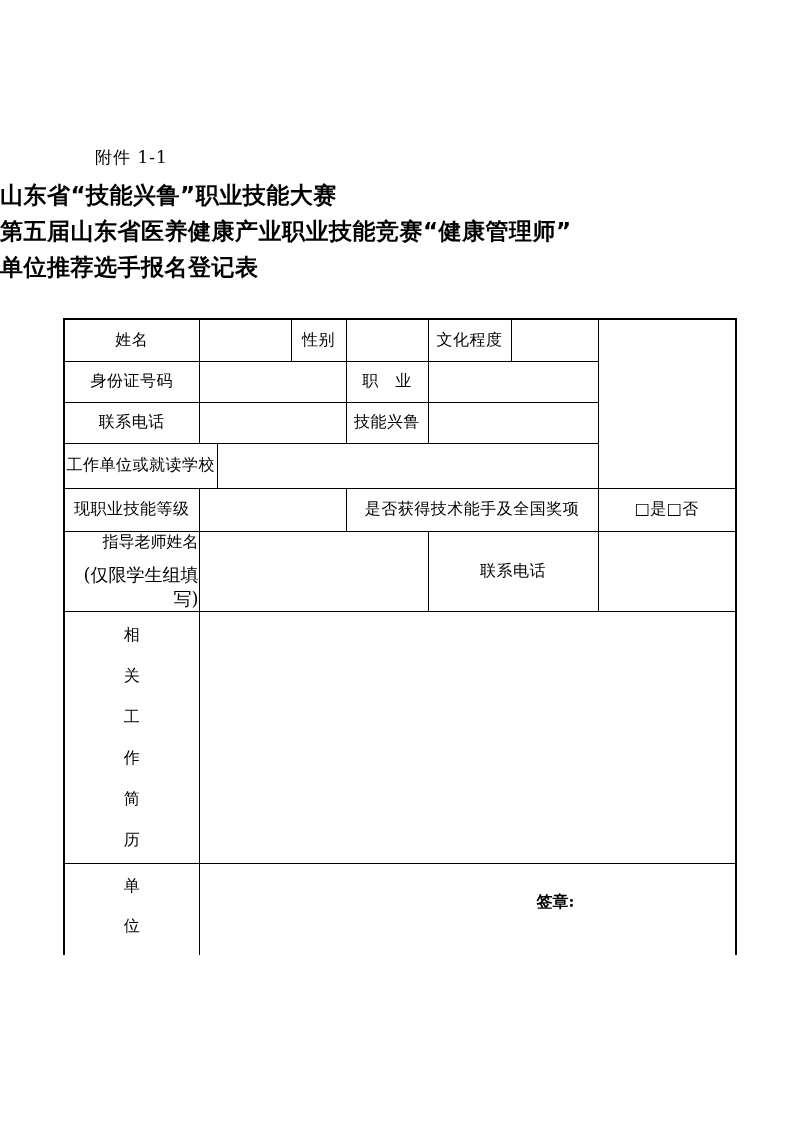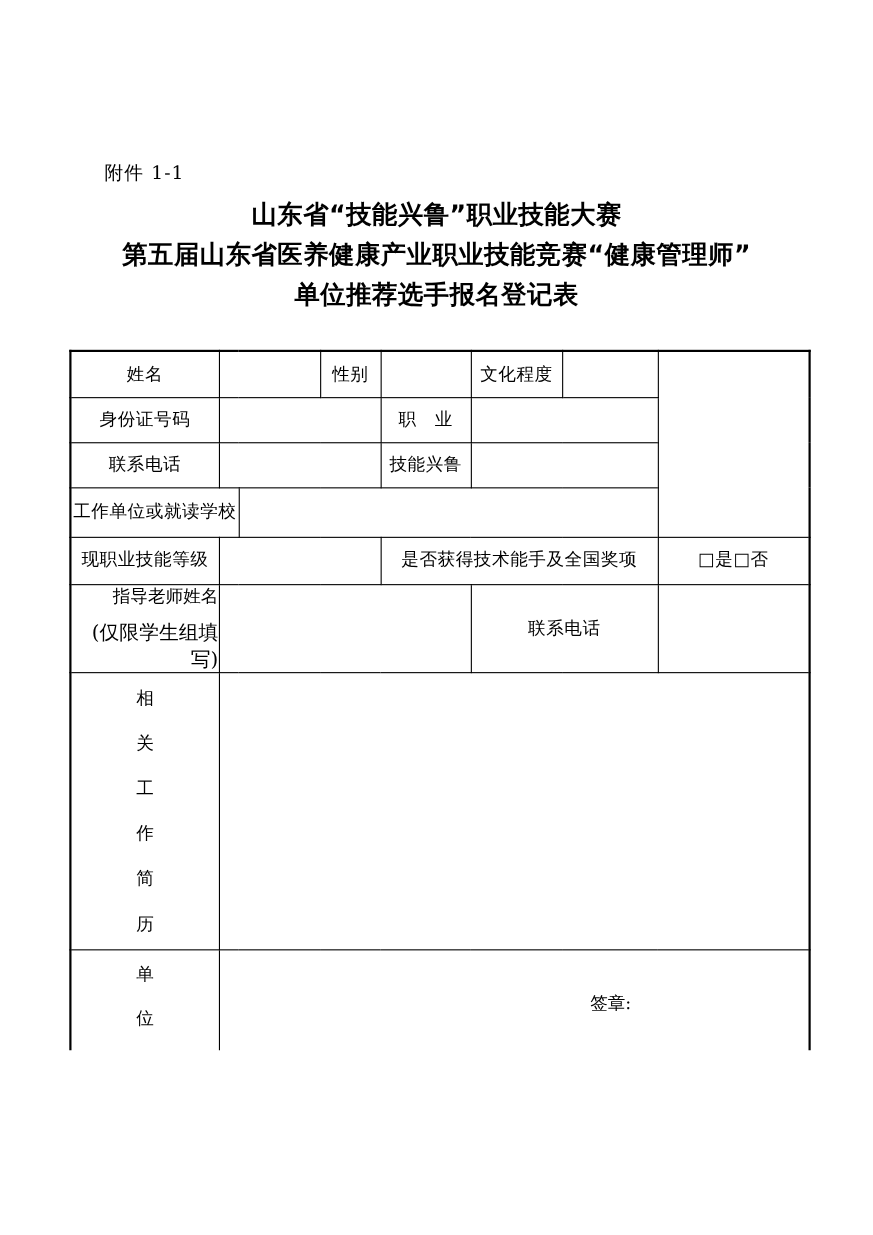--- a/index.html
+++ b/index.html
@@ -11,21 +11,21 @@
     color:#000000;
     font-family:"DejaVu Serif","Liberation Serif",serif;
     overflow:hidden;
   }
   .attachment {
     position:absolute; left:95px; top:146px;
     font-size:17px; letter-spacing:1px;
   }
   .title {
     position:absolute; left:0; width:794px;
-    text-align:center;
+    text-align:left;
     font-family:"DejaVu Sans","Liberation Sans",sans-serif;
     font-weight:700;
     font-size:23px;
     letter-spacing:0.5px;
   }
   .title-1 { top:180px; }
   .title-2 { top:216px; }
   .title-3 { top:252px; }
 
   table.form {
@@ -51,22 +51,22 @@
     vertical-align:middle;
     letter-spacing:0;
   }
   td.vlbl.resume { line-height:41px; }
   td.vlbl.opinion { line-height:40px; }
   .instructor-wrap { width:100%; }
   .instructor-line1 { text-align:right; font-size:16px; margin-bottom:10px; }
   .instructor-line2 { text-align:right; font-size:18px; padding-left:2px; }
   td.opinion-content { position:relative; }
   .seal-label {
-    position:absolute; left:337px; top:38px;
-    font-size:16px; text-align:center;
+    position:absolute; left:337px; top:28px;
+    font-size:16px; text-align:center;font-weight:bold;
   }
   .date-label {
     position:absolute; left:337px; top:90px;
     font-size:16px; text-align:right;text-decoration:underline;
   }
   .page-number {
     position:absolute; left:594px; top:1042px; width:80px;
     text-align:center; font-size:15px;
   }
 </style>

